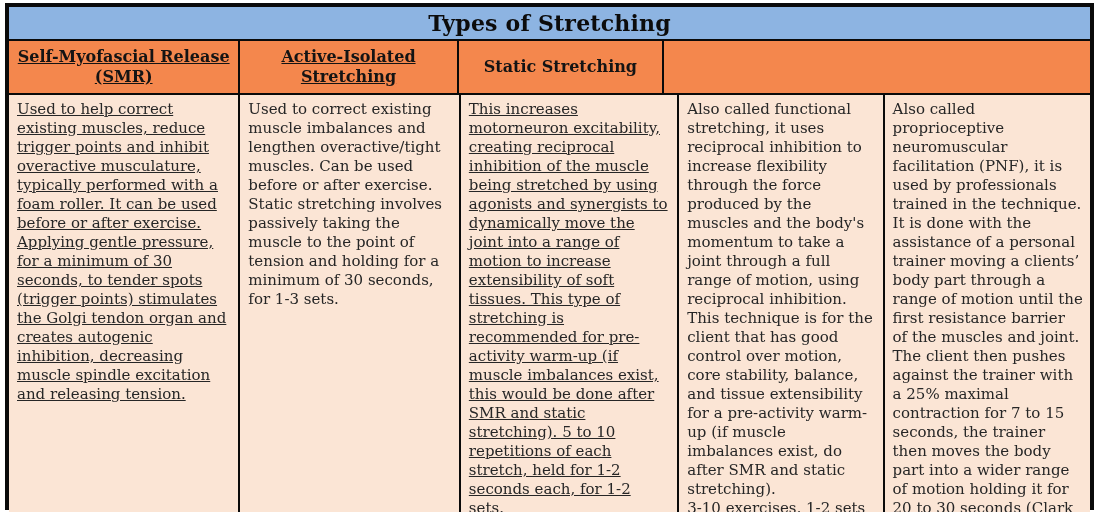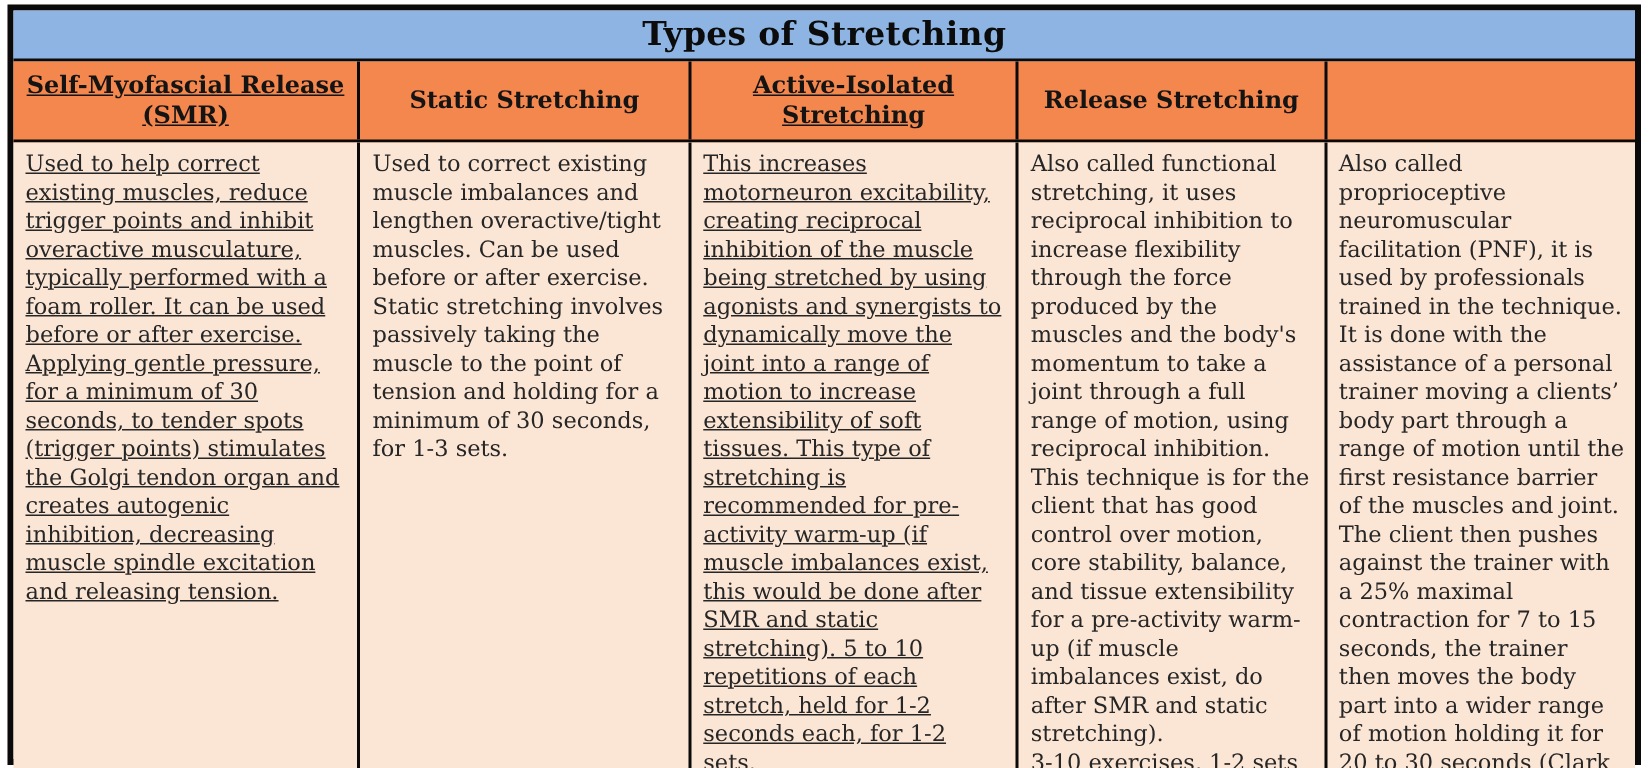--- a/index.html
+++ b/index.html
@@ -72,23 +72,22 @@
 </style>
 </head>
 <body>
 
 <div class="table-wrap">
 
   <div class="title-bar">Types of Stretching</div>
 
   <div class="header-row">
     <div class="header-cell c1">Self-Myofascial Release (SMR)</div>
-    <div class="header-cell c2">Static Stretching</div>
     <div class="header-cell c3">Active-Isolated Stretching</div>
-    <div class="header-cell c4">Release Stretching</div>
+    <div class="header-cell c4">Static Stretching</div>
   </div>
 
   <div class="body-row">
     <div class="body-cell c1">Used to help correct existing muscles, reduce trigger points and inhibit overactive musculature, typically performed with a foam roller. It can be used before or after exercise. Applying gentle pressure, for a minimum of 30 seconds, to tender spots (trigger points) stimulates the Golgi tendon organ and creates autogenic inhibition, decreasing muscle spindle excitation and releasing tension.</div>
     <div class="body-cell c2">Used to correct existing muscle imbalances and lengthen overactive/tight muscles. Can be used before or after exercise. Static stretching involves passively taking the muscle to the point of tension and holding for a minimum of 30 seconds, for 1-3 sets.</div>
     <div class="body-cell c3">This increases motorneuron excitability, creating reciprocal inhibition of the muscle being stretched by using agonists and synergists to dynamically move the joint into a range of motion to increase extensibility of soft tissues. This type of stretching is recommended for pre-activity warm-up (if muscle imbalances exist, this would be done after SMR and static stretching). 5 to 10 repetitions of each stretch, held for 1-2 seconds each, for 1-2 sets.</div>
     <div class="body-cell c4">Also called functional stretching, it uses reciprocal inhibition to increase flexibility through the force produced by the muscles and the body's momentum to take a joint through a full range of motion, using reciprocal inhibition. This technique is for the client that has good control over motion, core stability, balance, and tissue extensibility for a pre-activity warm-up (if muscle imbalances exist, do after SMR and static stretching).
 3-10 exercises, 1-2 sets of 10-15 repetitions.</div>
     <div class="body-cell c5">Also called proprioceptive neuromuscular facilitation (PNF), it is used by professionals trained in the technique. It is done with the assistance of a personal trainer moving a clients’ body part through a range of motion until the first resistance barrier of the muscles and joint. The client then pushes against the trainer with a 25% maximal contraction for 7 to 15 seconds, the trainer then moves the body part into a wider range of motion holding it for 20 to 30 seconds (Clark and Lucett, 2015).</div>
   </div>

